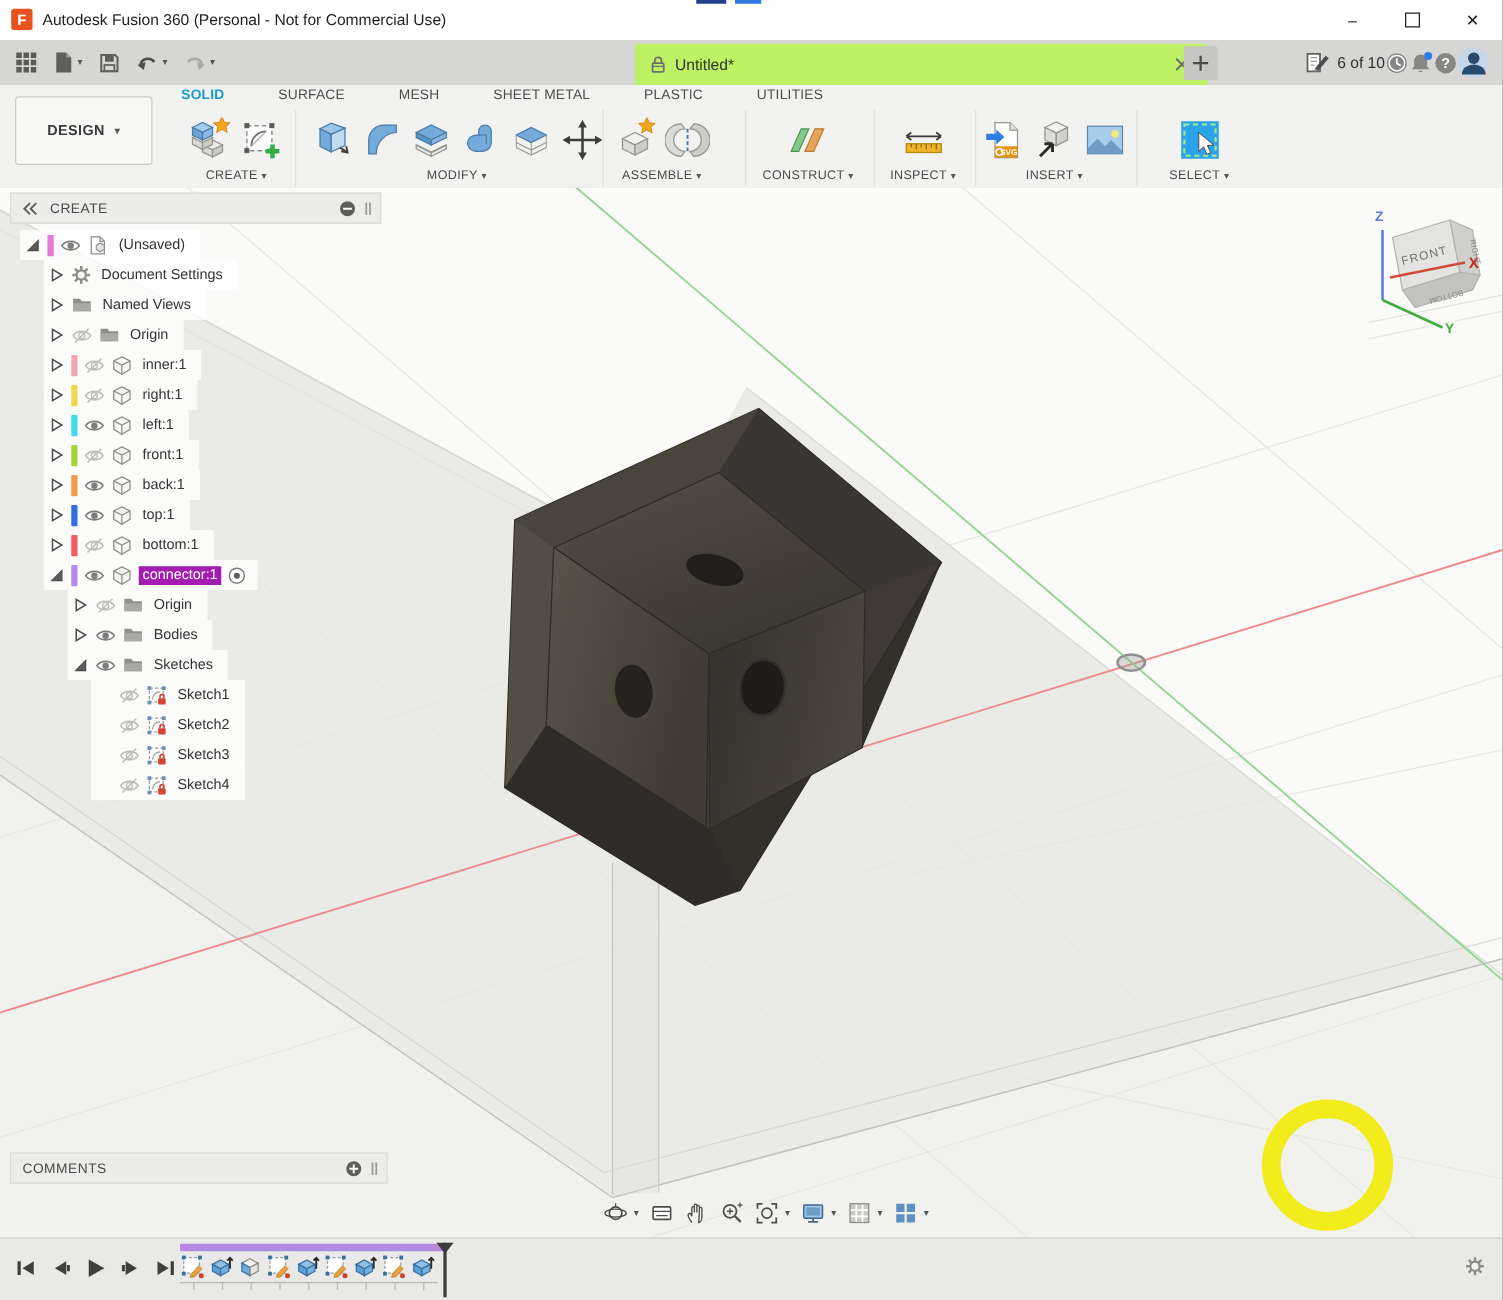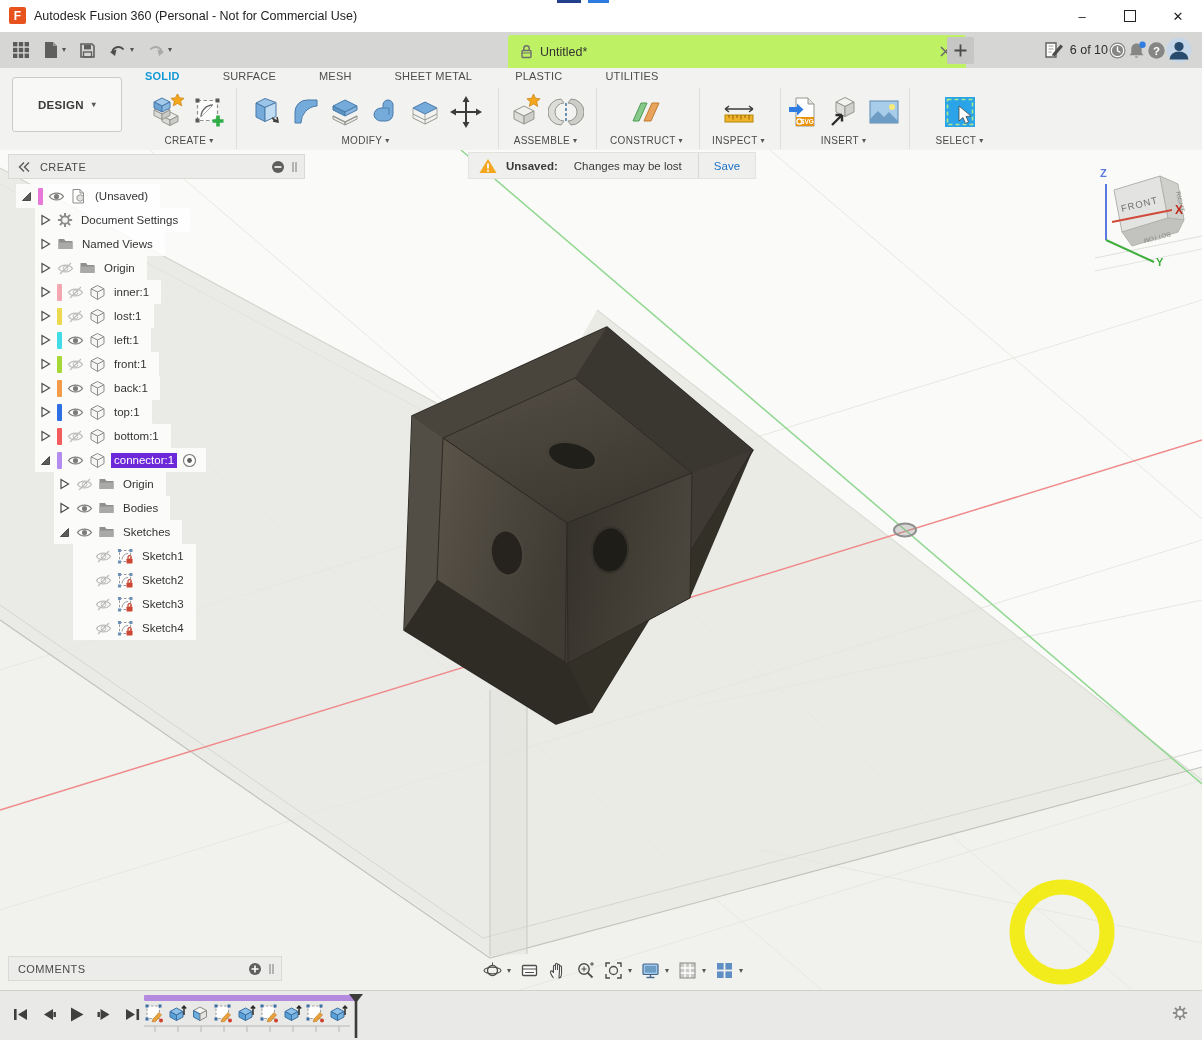--- a/index.html
+++ b/index.html
@@ -42,29 +42,29 @@
   .glabel{font-size:10px;color:#4a4a4a;letter-spacing:.3px;display:flex;align-items:center;white-space:nowrap;}
   
   .viewport{position:absolute;top:150px;left:0;width:1202px;height:840px;overflow:hidden;background:#f1f1ee;}
   .scene{position:absolute;left:0;top:0;}
   .panel-header{position:absolute;display:flex;align-items:center;height:25px;background:#ececea;
                 border:1px solid #d9d9d5;box-sizing:border-box;font-size:11px;color:#4a4a4a;letter-spacing:.4px;}
   .panel-header .ph-title{flex:1;margin-left:9px;}
   .panel-header .ph-left{margin-left:8px;}
   .panel-header .ph-right{margin-right:6px;display:flex;align-items:center;gap:6px;}
   #browser-header{left:8px;top:4px;width:297px;}
-  #comments-header{left:8px;top:806px;width:274px;}
+  #comments-header{left:8px;top:772px;width:302px;}
   .tree{position:absolute;left:8px;top:34px;}
   .trow{display:flex;height:24px;align-items:flex-end;}
   .chip{display:inline-flex;align-items:center;gap:5px;background:rgba(255,255,255,.8);
         padding:2px 9px 2px 3px;border-radius:1px;height:20px;}
   .spacer{width:14px;height:14px;flex:none;}
   .cbar{width:5px;height:17px;border-radius:1px;flex:none;}
   .tlabel{font-size:11.5px;color:#333;white-space:nowrap;padding:1.5px 3px;}
-  .tlabel.selected{background:#6d28d9;color:#fff;}
+  .tlabel.selected{background:#a21caf;color:#fff;}
   .warnbar{position:absolute;left:468px;top:2px;height:27px;display:flex;align-items:center;
            background:#efefed;border:1px solid #e2e2de;box-sizing:border-box;font-size:11.5px;color:#3a3a3a;}
   .warn-icon{margin:0 9px 0 10px;}
   .warn-label{font-weight:bold;margin-right:16px;}
   .warn-msg{margin-right:16px;}
   .warn-divider{width:1px;align-self:stretch;background:#d8d8d4;}
   .save-btn{padding:0 15px;font-size:11.5px;}
   .viewcube{position:absolute;left:1082px;top:10px;}
   .navbar{position:absolute;left:483px;top:807px;height:27px;display:flex;align-items:center;gap:9px;}
   .nav-item{display:flex;align-items:center;gap:2px;}
@@ -321,21 +321,21 @@
                   <polygon points="34,18 28,14.5 28,21.5"></polygon>
                 </g>
               </svg>
             </span>
           </div>
           <div class="glabel">
             <span>MODIFY</span>
             <span class="caret">▾</span>
           </div>
         </div>
-        <div class="rgroup sep" style="left: 498px; width: 94px;">
+        <div class="rgroup sep" style="left: 482px; width: 94px;">
           <div class="gicons">
             <span class="icon gicon">
               <svg width="36" height="36" viewBox="0 0 36 36">
                 <g stroke="#96968f">
                   <path d="M6,17 l10,-5 10,5 -10,5 Z" fill="#f0f0ee"></path>
                   <path d="M6,17 v8 l10,5 v-8 Z" fill="#dcdcd9"></path>
                   <path d="M26,17 v8 l-10,5 v-8 Z" fill="#cdcdca"></path>
                 </g>
                 <g transform="translate(15,-0.5)">
                   <path d="M10.5,0.5 l2,4.3 4.6,0.5 -3.4,3 1,4.6 -4.2,-2.5 -4.2,2.5 1,-4.6 -3.4,-3 4.6,-0.5 Z" fill="#f3a71d" stroke="#c87e0e" stroke-width="0.7"></path>
@@ -662,21 +662,21 @@
                 <circle cx="8.5" cy="6.5" r="2.4" fill="none" stroke="#bdbdbb"></circle>
                 <line x1="3" y1="12" x2="14" y2="1" stroke="#bdbdbb" stroke-width="1.3"></line>
               </svg>
             </span>
             <span class="icon">
               <svg width="17" height="17" viewBox="0 0 17 17">
                 <path d="M8.5,1.5 L15,4.8 L15,11.5 L8.5,15.5 L2,11.5 L2,4.8 Z" fill="#f6f6f4" stroke="#8d8d8b"></path>
                 <path d="M2,4.8 L8.5,8 L15,4.8 M8.5,8 L8.5,15.5" fill="none" stroke="#8d8d8b"></path>
               </svg>
             </span>
-            <span class="tlabel">lost:1</span>
+            <span class="tlabel">right:1</span>
           </div>
         </div>
         <div class="trow" style="padding-left: 27px;">
           <div class="chip">
             <span class="icon">
               <svg width="14" height="14" viewBox="0 0 14 14">
                 <polygon points="4,2.5 11.5,7 4,11.5" fill="#fcfcfa" stroke="#4c4c4c" stroke-width="1.2"></polygon>
               </svg>
             </span>
             <span class="cbar" style="background: rgb(65, 220, 232);"></span>
@@ -976,33 +976,20 @@
                 <path d="M5,11.5 a6,6 0 0 1 6,-6" fill="none" stroke="#9a9a98"></path>
                 <rect x="9.5" y="10.5" width="6" height="5" rx="0.8" fill="#cf4632"></rect>
                 <path d="M11,10.5 v-1.2 a1.6,1.6 0 0 1 3.2,0 v1.2" fill="none" stroke="#cf4632" stroke-width="1.3"></path>
               </svg>
             </span>
             <span class="tlabel">Sketch4</span>
           </div>
         </div>
       </div>
 
-    <div class="warnbar">
-      <span class="icon warn-icon" id="warn-icon">
-          <svg width="18" height="16" viewBox="0 0 18 16">
-            <polygon points="9,1 17.5,15 0.5,15" fill="#f5a61e"></polygon>
-            <rect x="8.1" y="5.5" width="1.8" height="5" fill="#ffffff"></rect>
-            <rect x="8.1" y="11.8" width="1.8" height="1.8" fill="#ffffff"></rect>
-          </svg>
-        </span>
-      <span class="warn-label">Unsaved:</span>
-      <span class="warn-msg">Changes may be lost</span>
-      <span class="warn-divider"></span>
-      <span class="save-btn" id="save-btn" style="color: rgb(26, 115, 200);">Save</span>
-    </div>
 
     <div class="viewcube">
       <svg width="120" height="108" viewBox="0 0 120 108">
         <line x1="24" y1="80" x2="24" y2="24" stroke="#5a78e0" stroke-width="2"></line>
         <line x1="24" y1="80" x2="72" y2="102" stroke="#3fae3f" stroke-width="2"></line>
         <polygon points="32,30 78,16 86,58 40,72" fill="#e3e3e1" stroke="#b2b2ae"></polygon>
         <polygon points="78,16 96,24 102,60 86,58" fill="#cfcfcb" stroke="#b2b2ae"></polygon>
         <polygon points="40,72 86,58 102,60 96,72 50,86" fill="#c2c2be" stroke="#b2b2ae"></polygon>
         <line x1="30" y1="62" x2="90" y2="50" stroke="#d04a3a" stroke-width="2"></line>
         <text x="18" y="17" fill="#5a78e0" font-size="11" font-weight="bold">Z</text>

